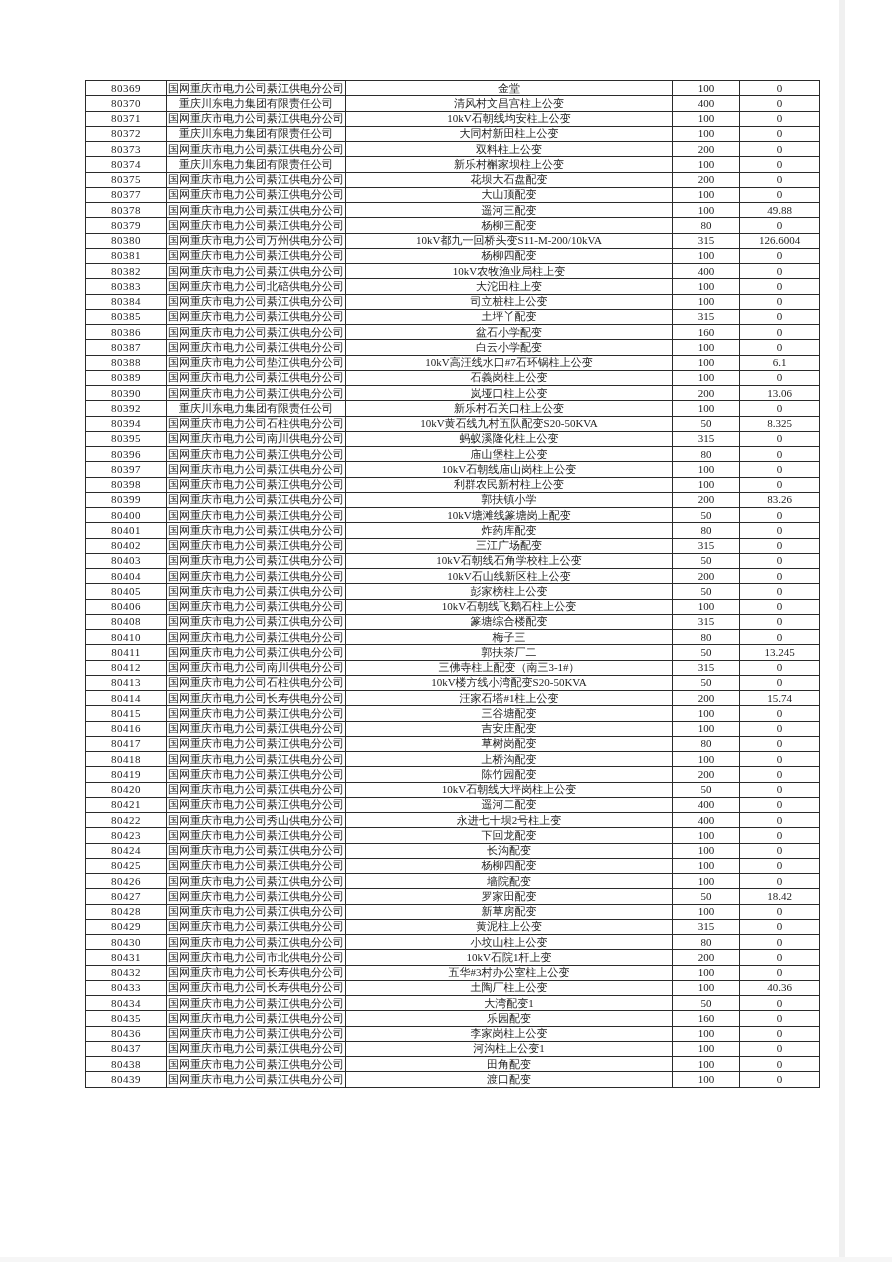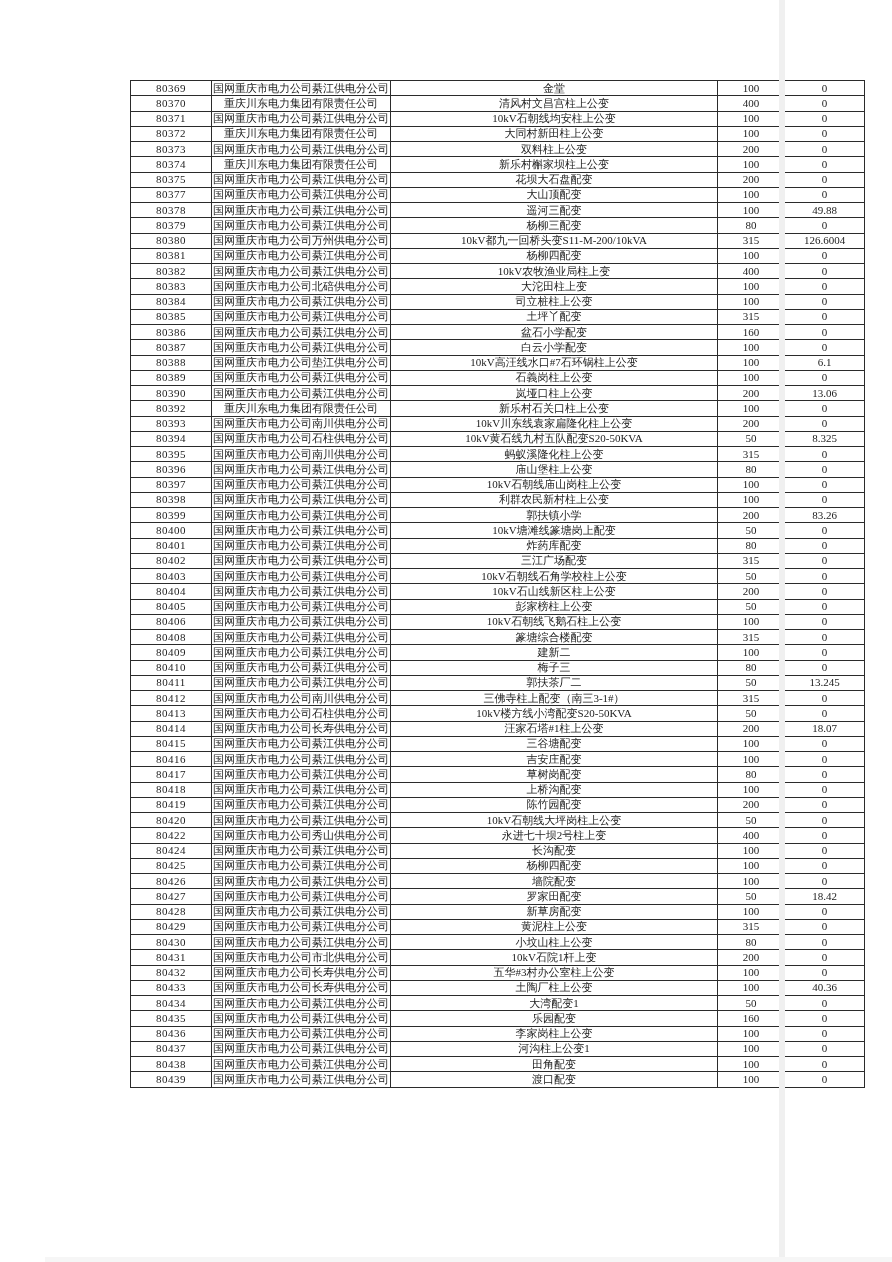--- a/index.html
+++ b/index.html
@@ -4,21 +4,21 @@
 <style>
   html,body{margin:0;padding:0;}
   body{
     width:892px;height:1262px;
     background:#ffffff;
     font-family:"Liberation Serif","DejaVu Serif",serif;
     position:relative;
     overflow:hidden;
   }
   .page{
-    position:absolute;left:0;top:0;width:740px;height:1262px;background:#ffffff;margin-left:45px;
+    position:absolute;left:0;top:0;width:845px;height:1262px;background:#ffffff;
   }
   .edge-right{
     position:absolute;right:0;top:0;width:6px;height:1262px;background:#f0f0f0;
   }
   .edge-bottom{
     position:absolute;left:0;bottom:0;width:892px;height:5px;background:#f6f6f6;
   }
   .table-wrap{
     position:absolute;left:85px;top:80px;
   }
@@ -200,27 +200,20 @@
     <td class="c-value">13.06</td>
   </tr>
           <tr>
     <td class="c-id">80392</td>
     <td class="c-company">重庆川东电力集团有限责任公司</td>
     <td class="c-name">新乐村石关口柱上公变</td>
     <td class="c-capacity">100</td>
     <td class="c-value">0</td>
   </tr>
           <tr>
-    <td class="c-id">80393</td>
-    <td class="c-company">国网重庆市电力公司南川供电分公司</td>
-    <td class="c-name">10kV川东线袁家扁隆化柱上公变</td>
-    <td class="c-capacity">200</td>
-    <td class="c-value">0</td>
-  </tr>
-          <tr>
     <td class="c-id">80394</td>
     <td class="c-company">国网重庆市电力公司石柱供电分公司</td>
     <td class="c-name">10kV黄石线九村五队配变S20-50KVA</td>
     <td class="c-capacity">50</td>
     <td class="c-value">8.325</td>
   </tr>
           <tr>
     <td class="c-id">80395</td>
     <td class="c-company">国网重庆市电力公司南川供电分公司</td>
     <td class="c-name">蚂蚁溪隆化柱上公变</td>
@@ -305,27 +298,20 @@
     <td class="c-value">0</td>
   </tr>
           <tr>
     <td class="c-id">80408</td>
     <td class="c-company">国网重庆市电力公司綦江供电分公司</td>
     <td class="c-name">篆塘综合楼配变</td>
     <td class="c-capacity">315</td>
     <td class="c-value">0</td>
   </tr>
           <tr>
-    <td class="c-id">80409</td>
-    <td class="c-company">国网重庆市电力公司綦江供电分公司</td>
-    <td class="c-name">建新二</td>
-    <td class="c-capacity">100</td>
-    <td class="c-value">0</td>
-  </tr>
-          <tr>
     <td class="c-id">80410</td>
     <td class="c-company">国网重庆市电力公司綦江供电分公司</td>
     <td class="c-name">梅子三</td>
     <td class="c-capacity">80</td>
     <td class="c-value">0</td>
   </tr>
           <tr>
     <td class="c-id">80411</td>
     <td class="c-company">国网重庆市电力公司綦江供电分公司</td>
     <td class="c-name">郭扶茶厂二</td>
@@ -344,21 +330,21 @@
     <td class="c-company">国网重庆市电力公司石柱供电分公司</td>
     <td class="c-name">10kV楼方线小湾配变S20-50KVA</td>
     <td class="c-capacity">50</td>
     <td class="c-value">0</td>
   </tr>
           <tr>
     <td class="c-id">80414</td>
     <td class="c-company">国网重庆市电力公司长寿供电分公司</td>
     <td class="c-name">汪家石塔#1柱上公变</td>
     <td class="c-capacity">200</td>
-    <td class="c-value">18.07</td>
+    <td class="c-value">15.74</td>
   </tr>
           <tr>
     <td class="c-id">80415</td>
     <td class="c-company">国网重庆市电力公司綦江供电分公司</td>
     <td class="c-name">三谷塘配变</td>
     <td class="c-capacity">100</td>
     <td class="c-value">0</td>
   </tr>
           <tr>
     <td class="c-id">80416</td>
@@ -386,27 +372,41 @@
     <td class="c-company">国网重庆市电力公司綦江供电分公司</td>
     <td class="c-name">陈竹园配变</td>
     <td class="c-capacity">200</td>
     <td class="c-value">0</td>
   </tr>
           <tr>
     <td class="c-id">80420</td>
     <td class="c-company">国网重庆市电力公司綦江供电分公司</td>
     <td class="c-name">10kV石朝线大坪岗柱上公变</td>
     <td class="c-capacity">50</td>
+    <td class="c-value">0</td>
+  </tr>
+          <tr>
+    <td class="c-id">80421</td>
+    <td class="c-company">国网重庆市电力公司綦江供电分公司</td>
+    <td class="c-name">遥河二配变</td>
+    <td class="c-capacity">400</td>
     <td class="c-value">0</td>
   </tr>
           <tr>
     <td class="c-id">80422</td>
     <td class="c-company">国网重庆市电力公司秀山供电分公司</td>
     <td class="c-name">永进七十坝2号柱上变</td>
     <td class="c-capacity">400</td>
+    <td class="c-value">0</td>
+  </tr>
+          <tr>
+    <td class="c-id">80423</td>
+    <td class="c-company">国网重庆市电力公司綦江供电分公司</td>
+    <td class="c-name">下回龙配变</td>
+    <td class="c-capacity">100</td>
     <td class="c-value">0</td>
   </tr>
           <tr>
     <td class="c-id">80424</td>
     <td class="c-company">国网重庆市电力公司綦江供电分公司</td>
     <td class="c-name">长沟配变</td>
     <td class="c-capacity">100</td>
     <td class="c-value">0</td>
   </tr>
           <tr>

